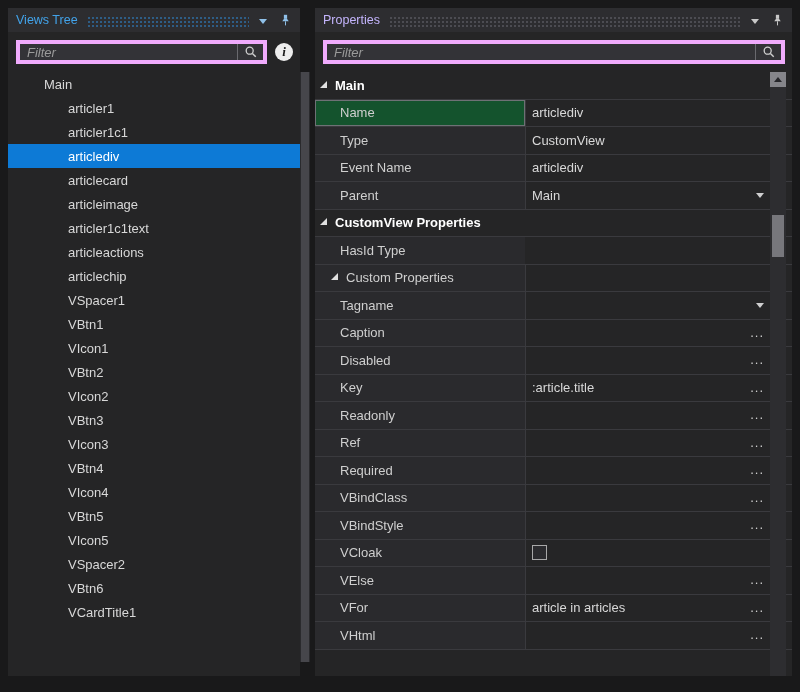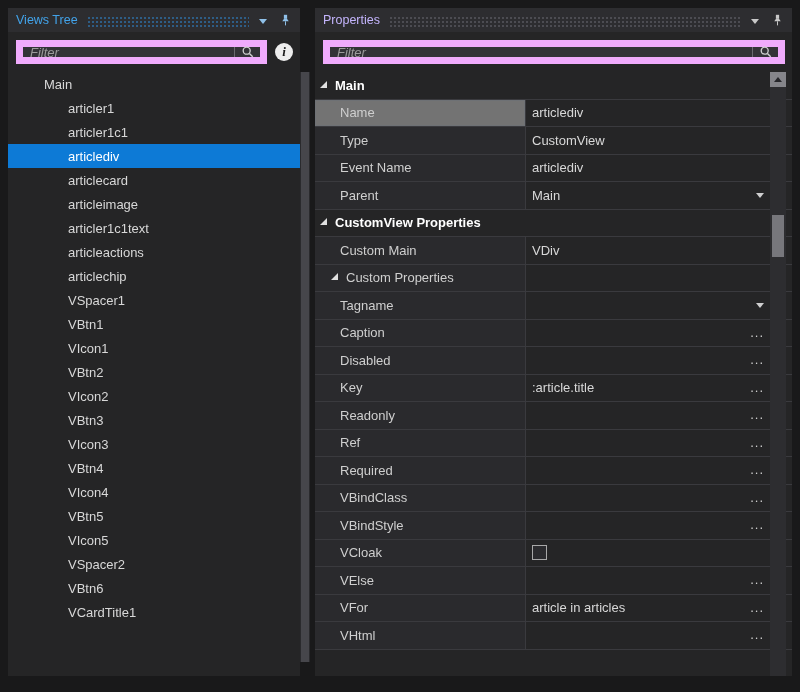--- a/index.html
+++ b/index.html
@@ -24,21 +24,21 @@
   #left-panel .grip{background-image:radial-gradient(circle,#2e5d86 1px,transparent 1.3px)}
   .chev-down{width:0;height:0;border-left:4px solid transparent;border-right:4px solid transparent;
     border-top:5px solid #c8c8c8;margin:2px 12px 0 2px;cursor:pointer}
   #left-panel .chev-down{border-top-color:#8fc0e8}
   .pin{display:flex;align-items:center;cursor:pointer}
   .pin svg *{fill:#c8c8c8}
   #left-panel .pin svg *{fill:#8fc0e8}
 
   
   .filterrow{display:flex;align-items:center;margin:8px 7px 8px 8px;height:24px;flex:0 0 auto}
-  .inputbox{flex:1;height:24px;background:#333337;border:7px solid #f0abfc;display:flex;align-items:stretch}
+  .inputbox{flex:1;height:24px;background:#333337;border:4px solid #f0abfc;display:flex;align-items:stretch}
   .inputbox input{flex:1;background:transparent;border:none;outline:none;padding:0 7px;
     font-family:"Liberation Sans",sans-serif;font-size:13px;color:#e0e0e0;min-width:0}
   .inputbox input::placeholder{font-style:italic;color:#9b9b9b}
   .searchbtn{width:26px;display:flex;align-items:center;justify-content:center;
     border-left:1px solid #6a6a6f;cursor:pointer}
   .infobtn{width:18px;height:18px;border-radius:50%;background:#ededed;color:#1b1b1b;flex:0 0 auto;
     display:flex;align-items:center;justify-content:center;margin-left:8px;
     font:italic bold 13px "Liberation Serif",serif;cursor:pointer}
 
   
@@ -52,21 +52,21 @@
   #tree-scrollbar{position:absolute;left:300px;top:72px;width:10px;height:590px;background:#2a2a2d}
   #tree-scrollbar .thumb{position:absolute;left:1px;top:0;width:8px;height:100%;background:#46464b}
 
   
   .pgrid{flex:1;overflow:hidden;position:relative}
   .prow{height:27.5px;display:flex;border-bottom:1px solid #3a3a3e}
   .pname{width:210px;flex:0 0 210px;display:flex;align-items:center;background:#2a2a2d;
     padding-left:25px;font-size:13px;color:#cfcfcf;white-space:nowrap;overflow:hidden}
   .pval{flex:1;display:flex;align-items:center;border-left:1px solid #3a3a3e;
     padding:0 28px 0 6px;font-size:13px;color:#d8d8d8;white-space:nowrap;overflow:hidden}
-  .prow.sel .pname{background:#737373;box-shadow:inset 0 0 0 1px #6e7175}
+  .prow.sel .pname{background:#14532d;box-shadow:inset 0 0 0 1px #6e7175}
   .prow.k-section .pname{flex:1;background:transparent;padding-left:5px;font-weight:bold;color:#ffffff}
   .prow.k-group .pname{padding-left:16px}
   .prow.lvl-2 .pname{}
   .expander{width:0;height:0;border-bottom:7px solid #e0e0e0;border-left:7px solid transparent;
     margin:-2px 8px 0 0;display:none;cursor:pointer;flex:0 0 auto}
   .prow.k-section .expander,.prow.k-group .expander{display:block}
   .ellipsis{display:none;margin-left:auto;color:#cfcfcf;font-size:13px;letter-spacing:1px;
     line-height:10px;cursor:pointer}
   .prow.ctl-ellipsis .ellipsis{display:block}
   .ddown{display:none;width:0;height:0;border-left:4px solid transparent;border-right:4px solid transparent;
@@ -280,26 +280,21 @@
       <div class="prow lvl-0 k-section">
         <div class="pname">
           <span class="expander"></span>
           <span>CustomView Properties</span>
         </div>
 
       </div>
       <div class="prow lvl-1 k-prop">
         <div class="pname">
 
-          <span>Custom Main</span>
-        </div>
-        <div class="pval">
-
-          <span>VDiv</span>
-
+          <span>HasId Type</span>
         </div>
       </div>
       <div class="prow lvl-1 k-group">
         <div class="pname">
           <span class="expander"></span>
           <span>Custom Properties</span>
         </div>
         <div class="pval">
 
           <span></span>

